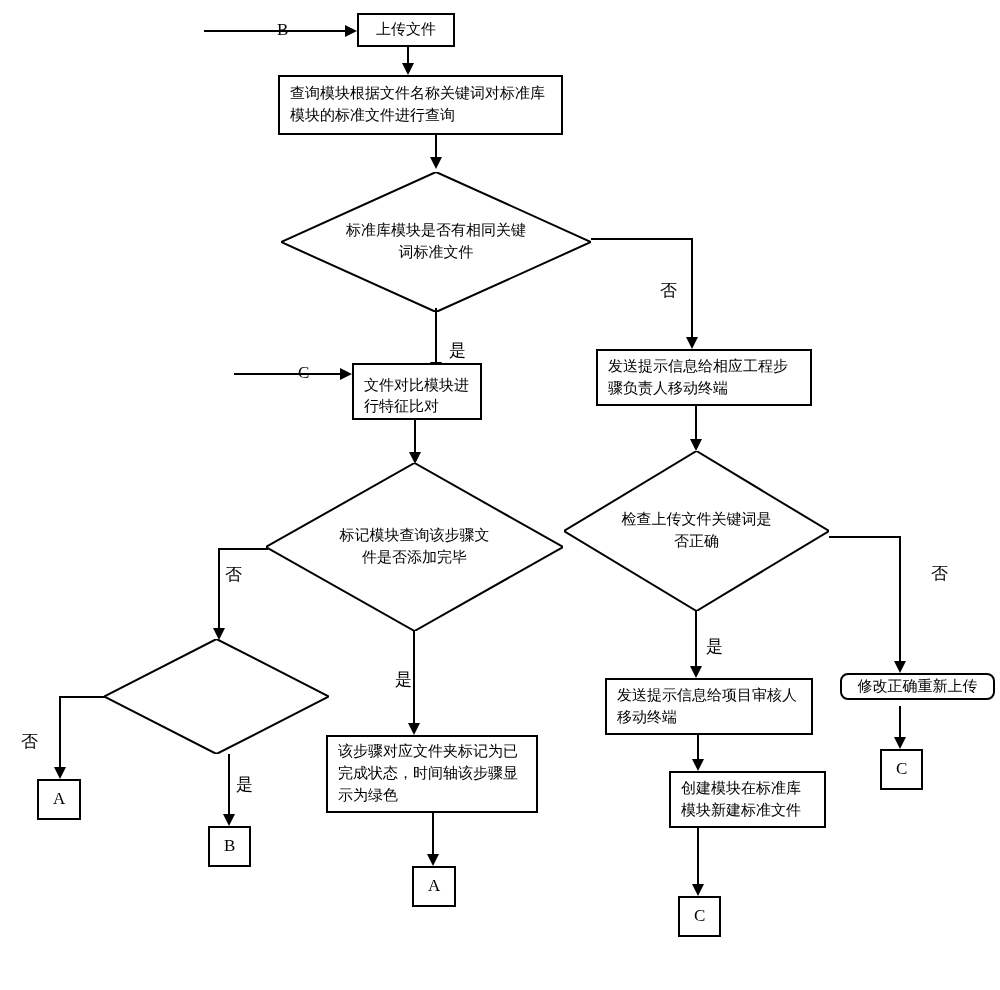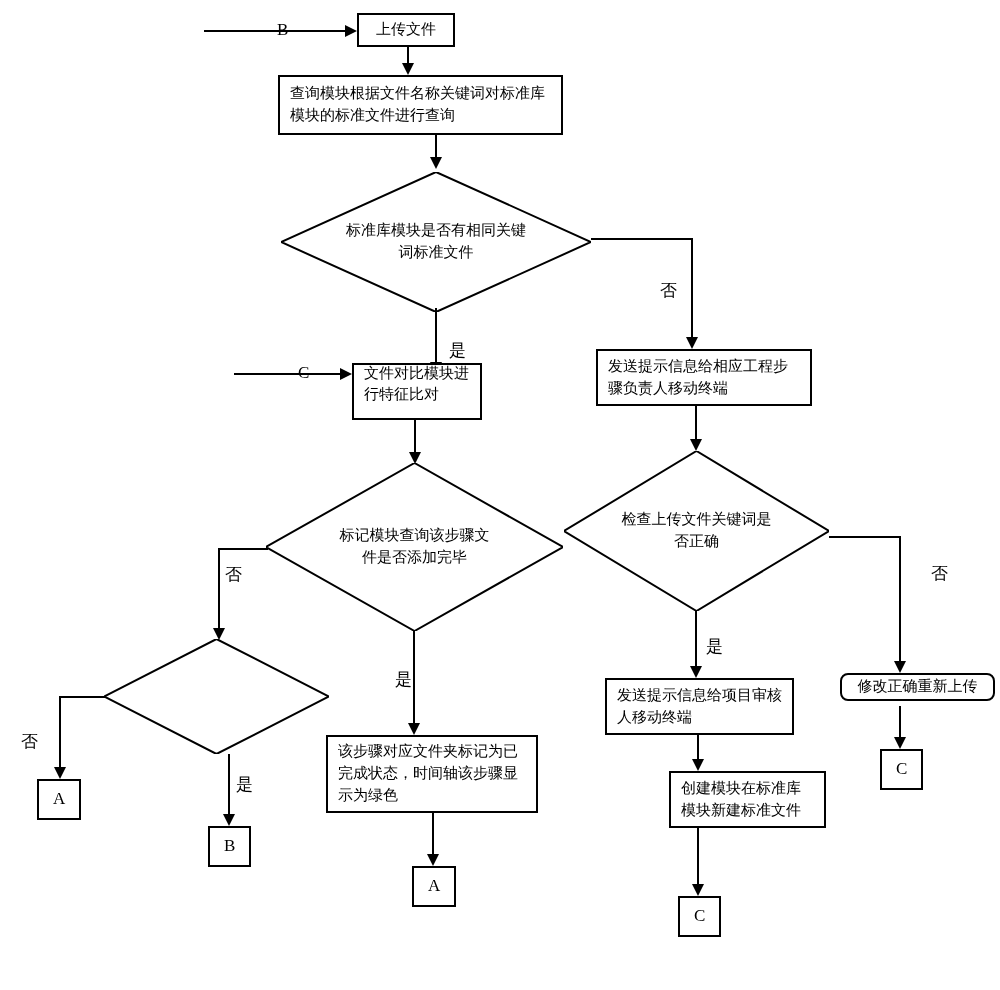--- a/index.html
+++ b/index.html
@@ -6,21 +6,21 @@
     body { font-family: "SimSun", "宋体", serif; font-size: 15px; background: #fff; }
     .canvas { position: relative; width: 1000px; height: 990px; }
     .box {
       position: absolute;
       border: 2px solid #000;
       background: #fff;
       display: flex;
       align-items: center;
       justify-content: center;
       text-align: left;
-      padding: 12px 10px;
+      padding: 0 10px;
       line-height: 1.45;
     }
     .box.small { padding: 6px 14px; font-size: 17px; }
     .diamond {
       position: absolute;
       display: flex;
       align-items: center;
       justify-content: center;
       text-align: center;
     }
@@ -155,21 +155,21 @@
 
   <div class="box" style="left:326px; top:735px; width:212px; height:78px;">
     <span>该步骤对应文件夹标记为已完成状态，时间轴该步骤显示为绿色</span>
   </div>
   <div class="line" style="left:432px; top:813px; width:2px; height:44px;"></div>
   <div class="arrow-head arrow-down" style="left:427px; top:854px;"></div>
   <div class="box small" style="left:412px; top:866px;">
     <span>A</span>
   </div>
 
-  <div class="box" style="left:605px; top:678px; width:189px; height:57px;">
+  <div class="box" style="left:605px; top:678px; width:208px; height:57px;">
     <span>发送提示信息给项目审核人移动终端</span>
   </div>
 
   <div class="line" style="left:697px; top:735px; width:2px; height:27px;"></div>
   <div class="arrow-head arrow-down" style="left:692px; top:759px;"></div>
 
   <div class="box" style="left:621px; top:771px; width:157px; height:57px;margin-left:48px;">
     <span>创建模块在标准库模块新建标准文件</span>
   </div>
 

